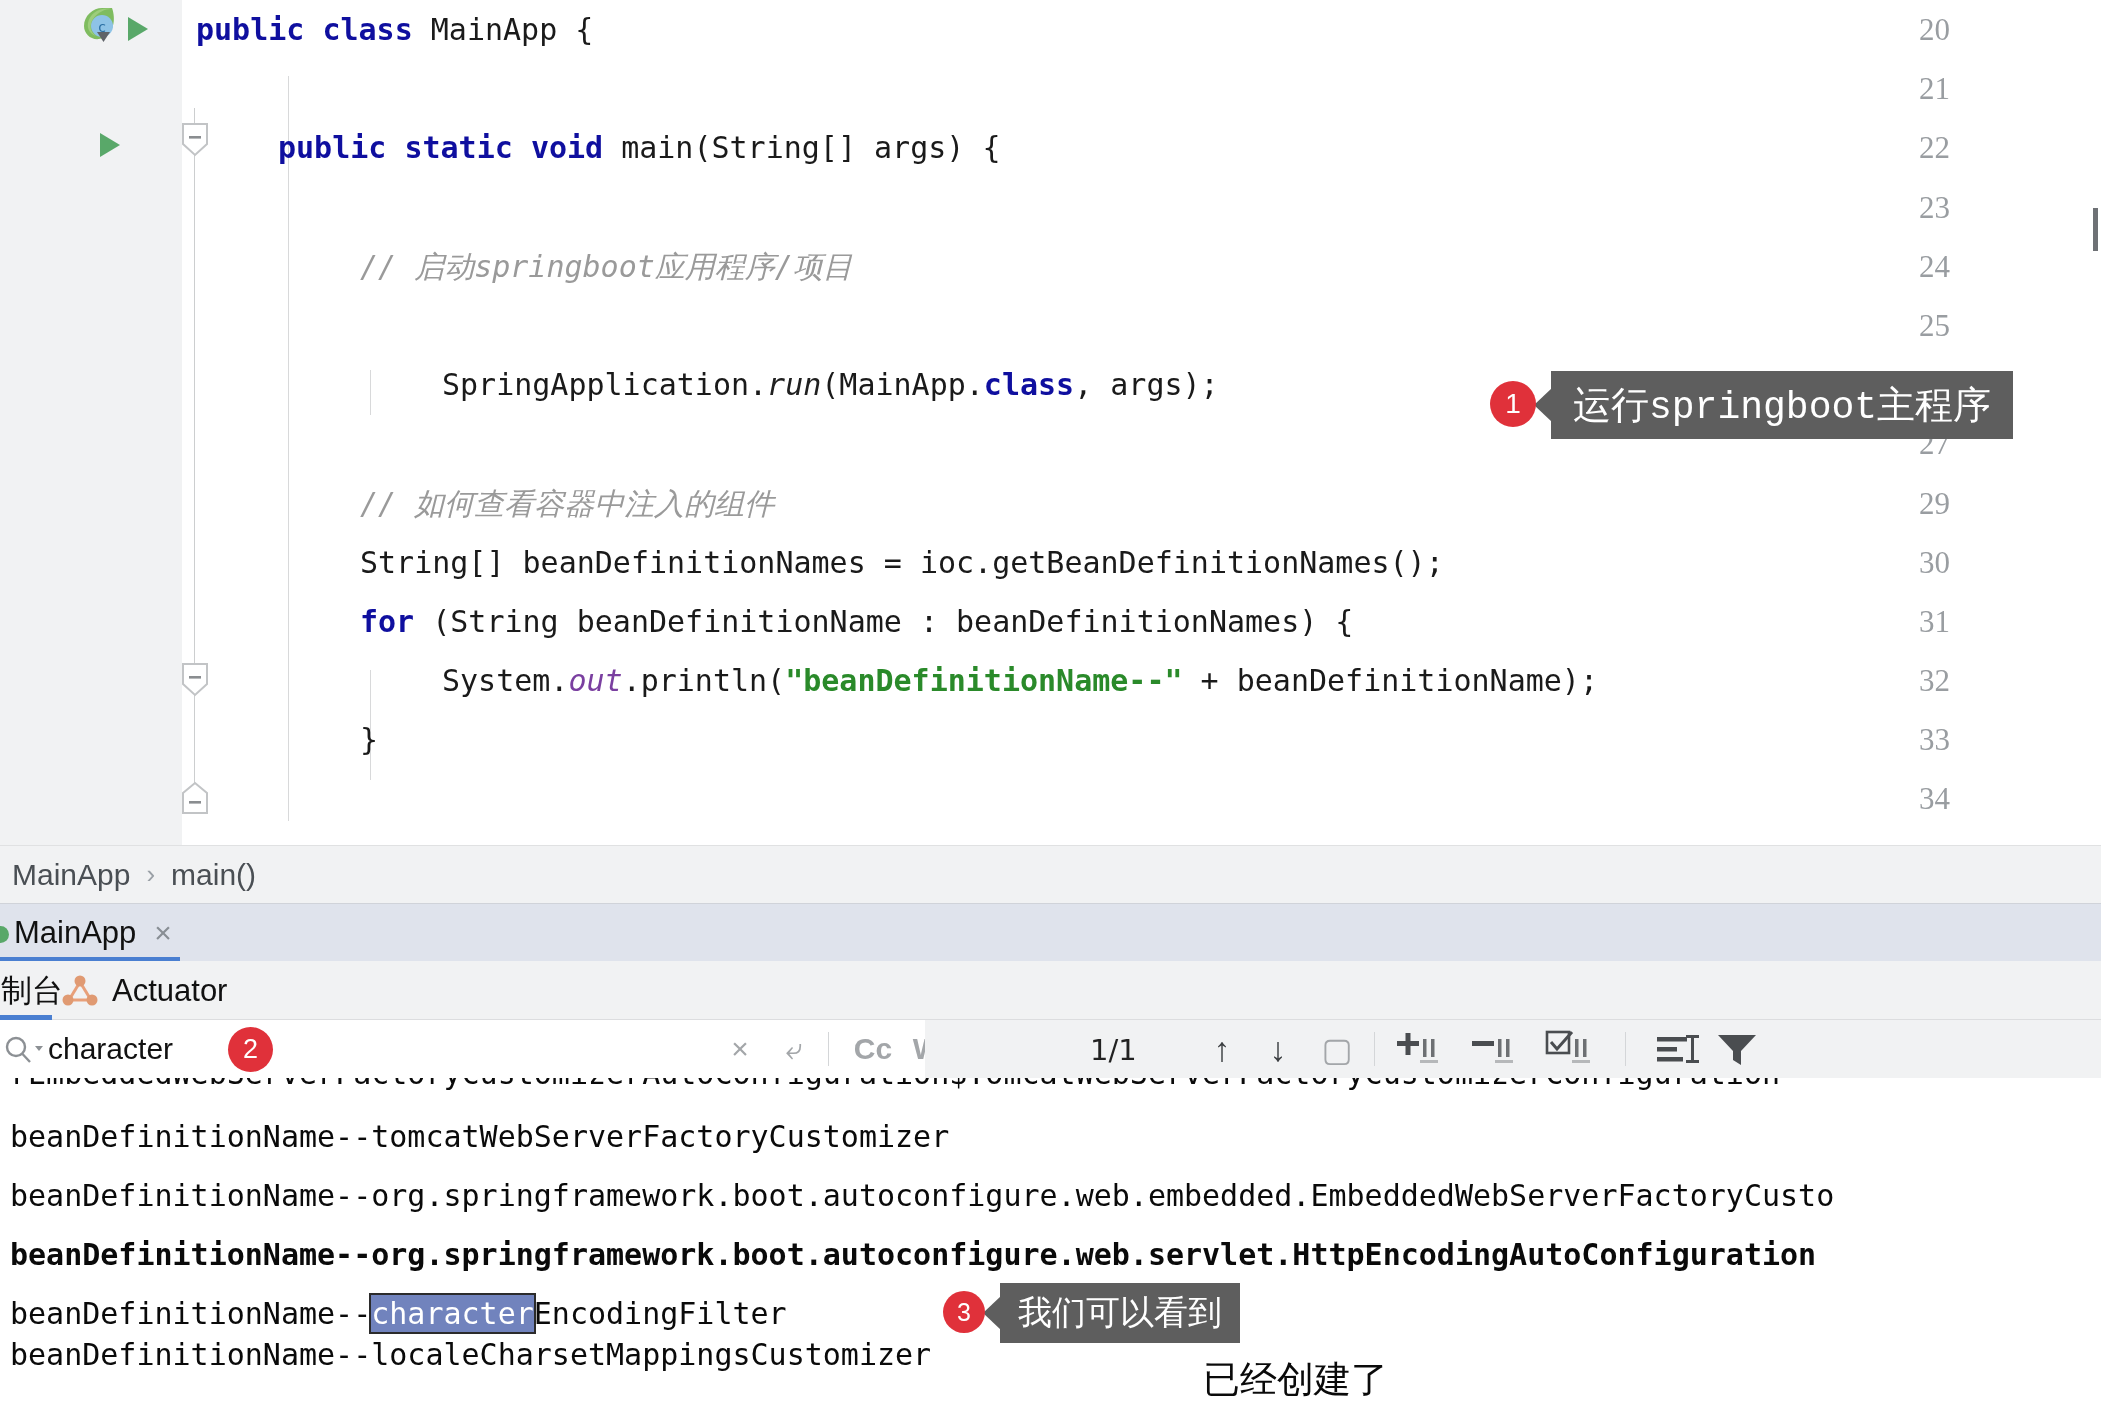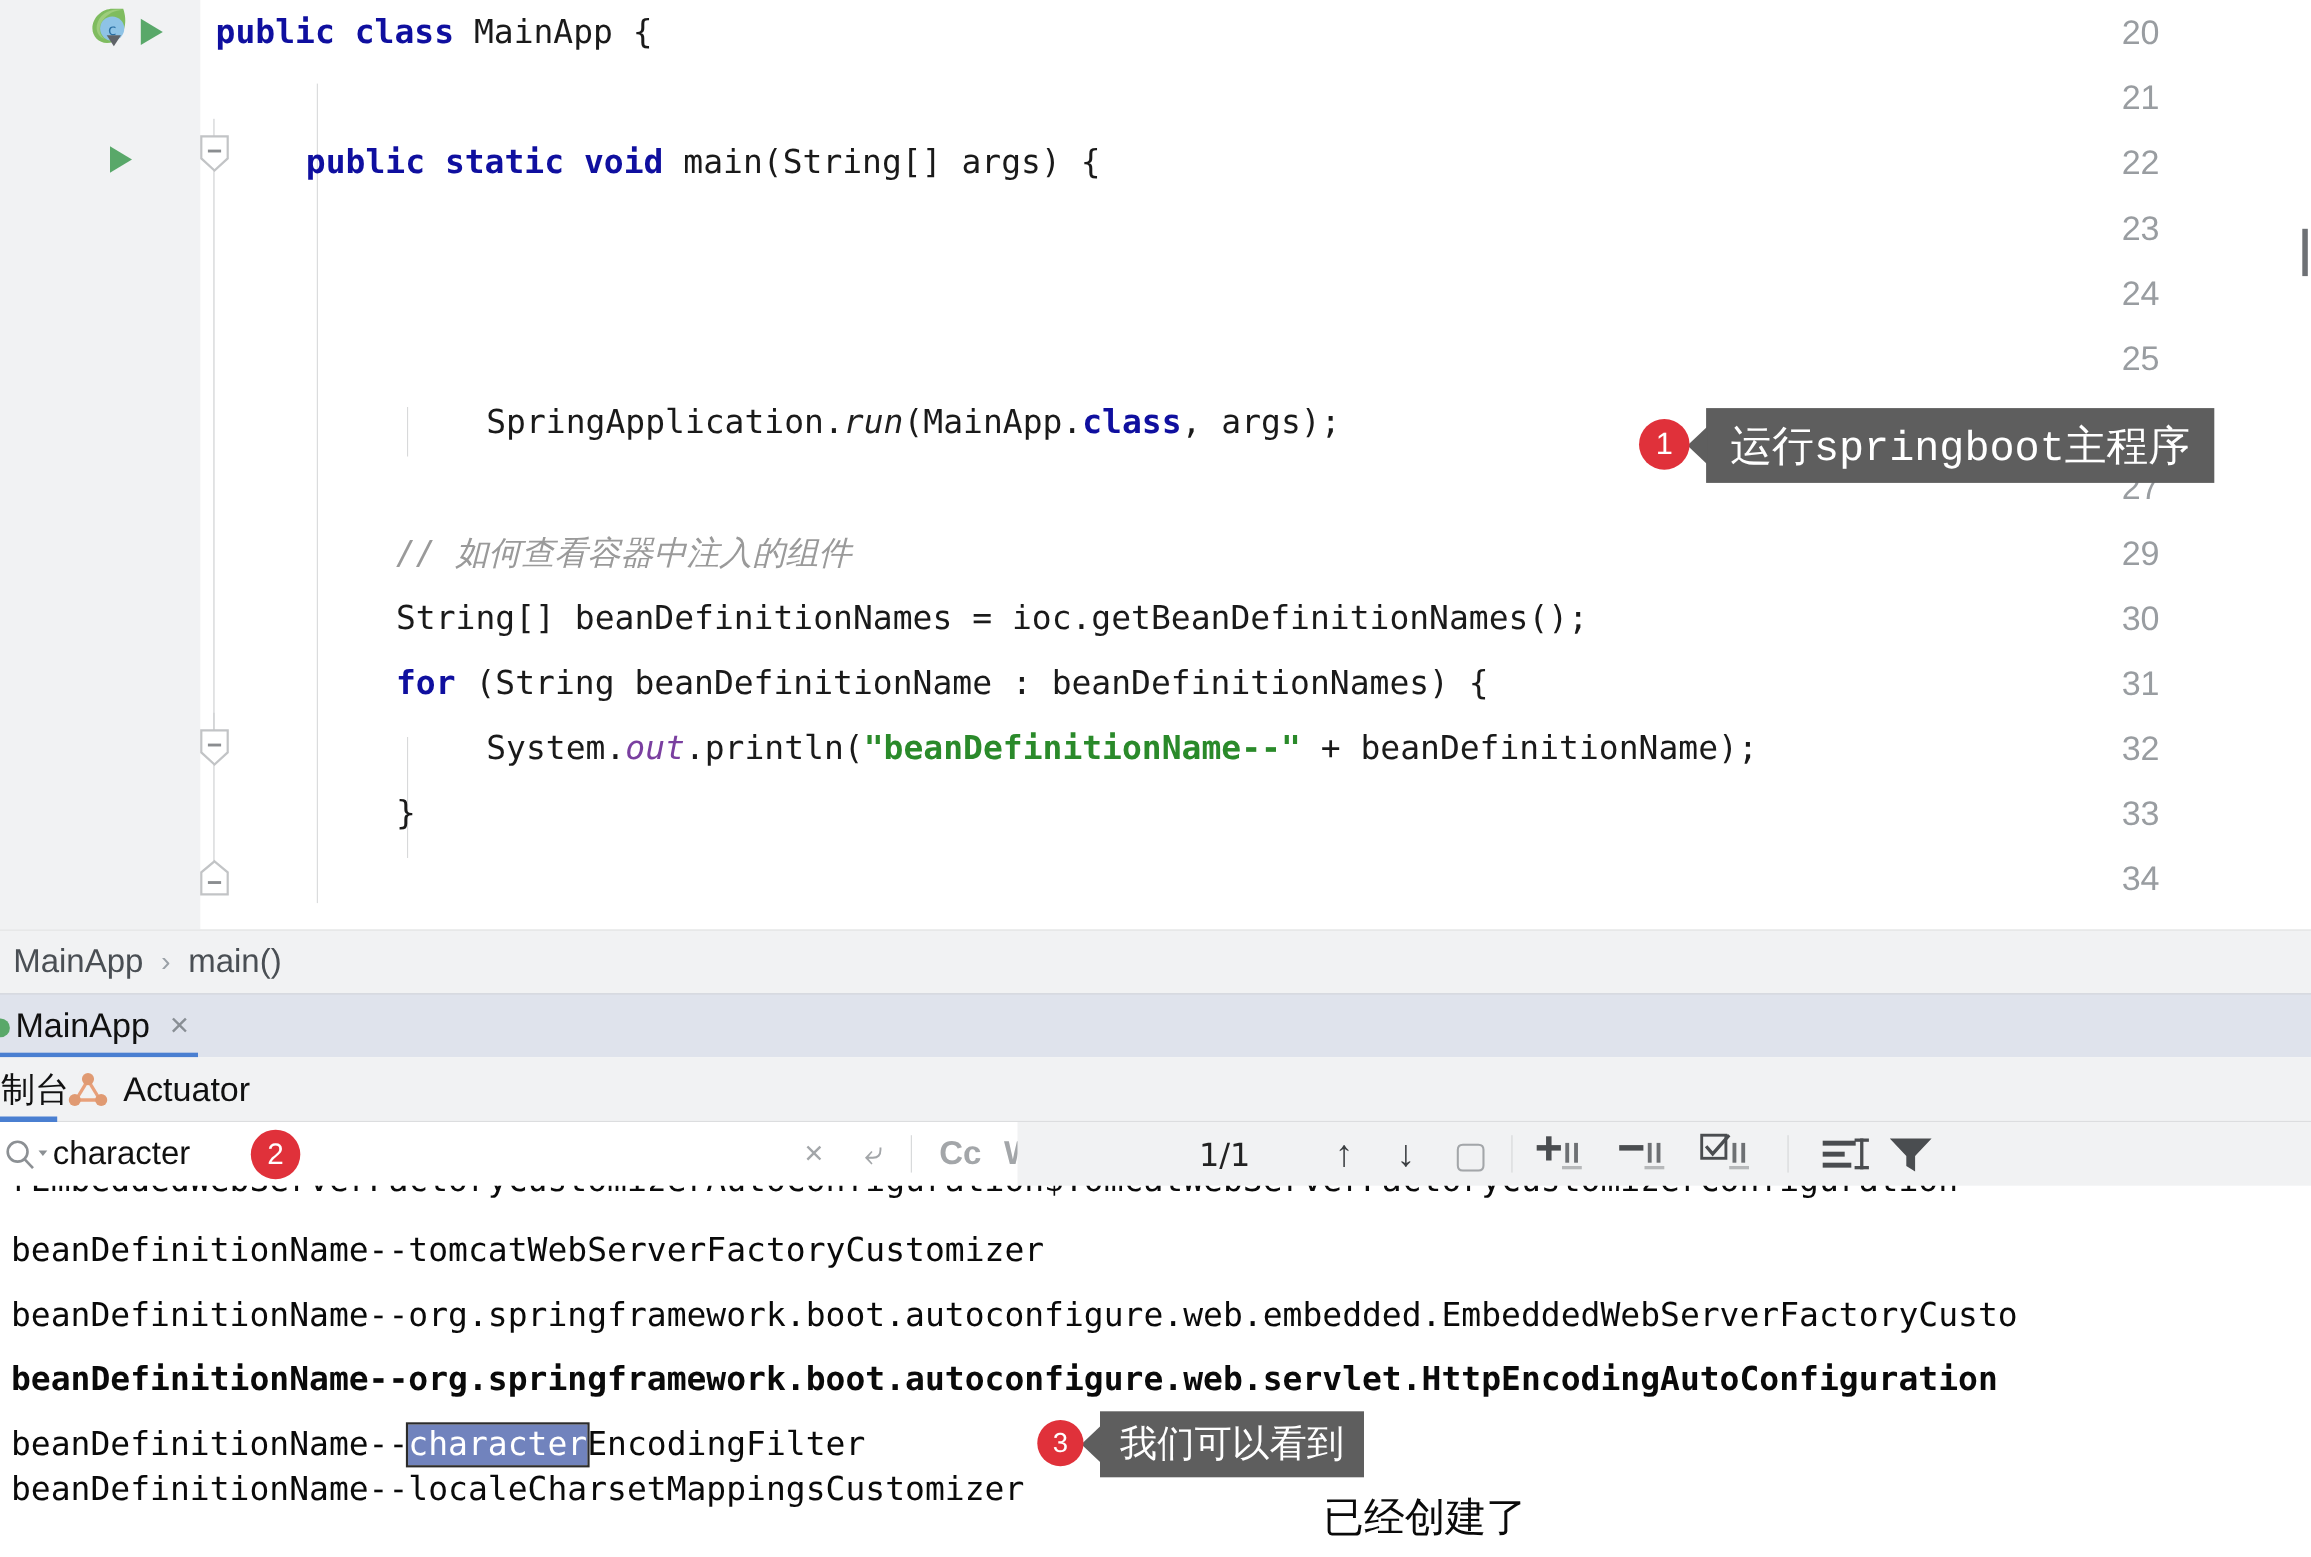--- a/index.html
+++ b/index.html
@@ -25,22 +25,22 @@
     background: #e3e4e5;
   }
   .fold-col {
     position: absolute; left: 182px; top: 0; width: 106px; height: 845px;
     background: #ffffff;
   }
   .code-rows { position: absolute; left: 0; top: 0; width: 2101px; }
   .row { position: relative; height: 59.2px; }
   .lnum {
     position: absolute; right: 0; width: 182px; padding-right: 128px;
-    text-align: center; color: #999da1;
-    font-family: Liberation Sans, sans-serif; font-size: 31px; line-height: 59.2px;
+    text-align: left; color: #999da1;
+    font-family: Liberation Serif, serif; font-size: 31px; line-height: 59.2px;
   }
   .code {
     position: absolute; left: 196px; top: 0; height: 59.2px;
     font-family: "DejaVu Sans Mono", monospace; font-size: 30px;
     line-height: 59.2px; white-space: pre; color: #202020;
   }
   .kw   { color: #0f0f9f; font-weight: bold; }
   .cmt  { color: #9a9a9a; font-style: italic; }
   .str  { color: #2a8a2a; font-weight: bold; }
   .fld  { color: #7a3fa0; font-style: italic; }
@@ -223,20 +223,21 @@
         <div class="row">
           <div class="lnum">22</div>
           <div class="code" style="left: 278px;"><span class="kw">public</span><span> </span><span class="kw">static</span><span> </span><span class="kw">void</span><span class="plain"> main(String[] args) {</span></div>
         </div>
         <div class="row">
           <div class="lnum">23</div>
           <div class="code" style="left: 278px;"></div>
         </div>
         <div class="row">
           <div class="lnum">24</div>
+          <div class="code" style="left: 360px;"><span class="cmt">// 启动springboot应用程序/项目</span></div>
         </div>
         <div class="row">
           <div class="lnum">25</div>
         </div>
         <div class="row">
           <div class="lnum">26</div>
           <div class="code" style="left: 442px;"><span class="plain">SpringApplication.</span><span class="ital">run</span><span class="plain">(MainApp.</span><span class="kw">class</span><span class="plain">, args);</span></div>
         </div>
         <div class="row">
           <div class="lnum">27</div>

